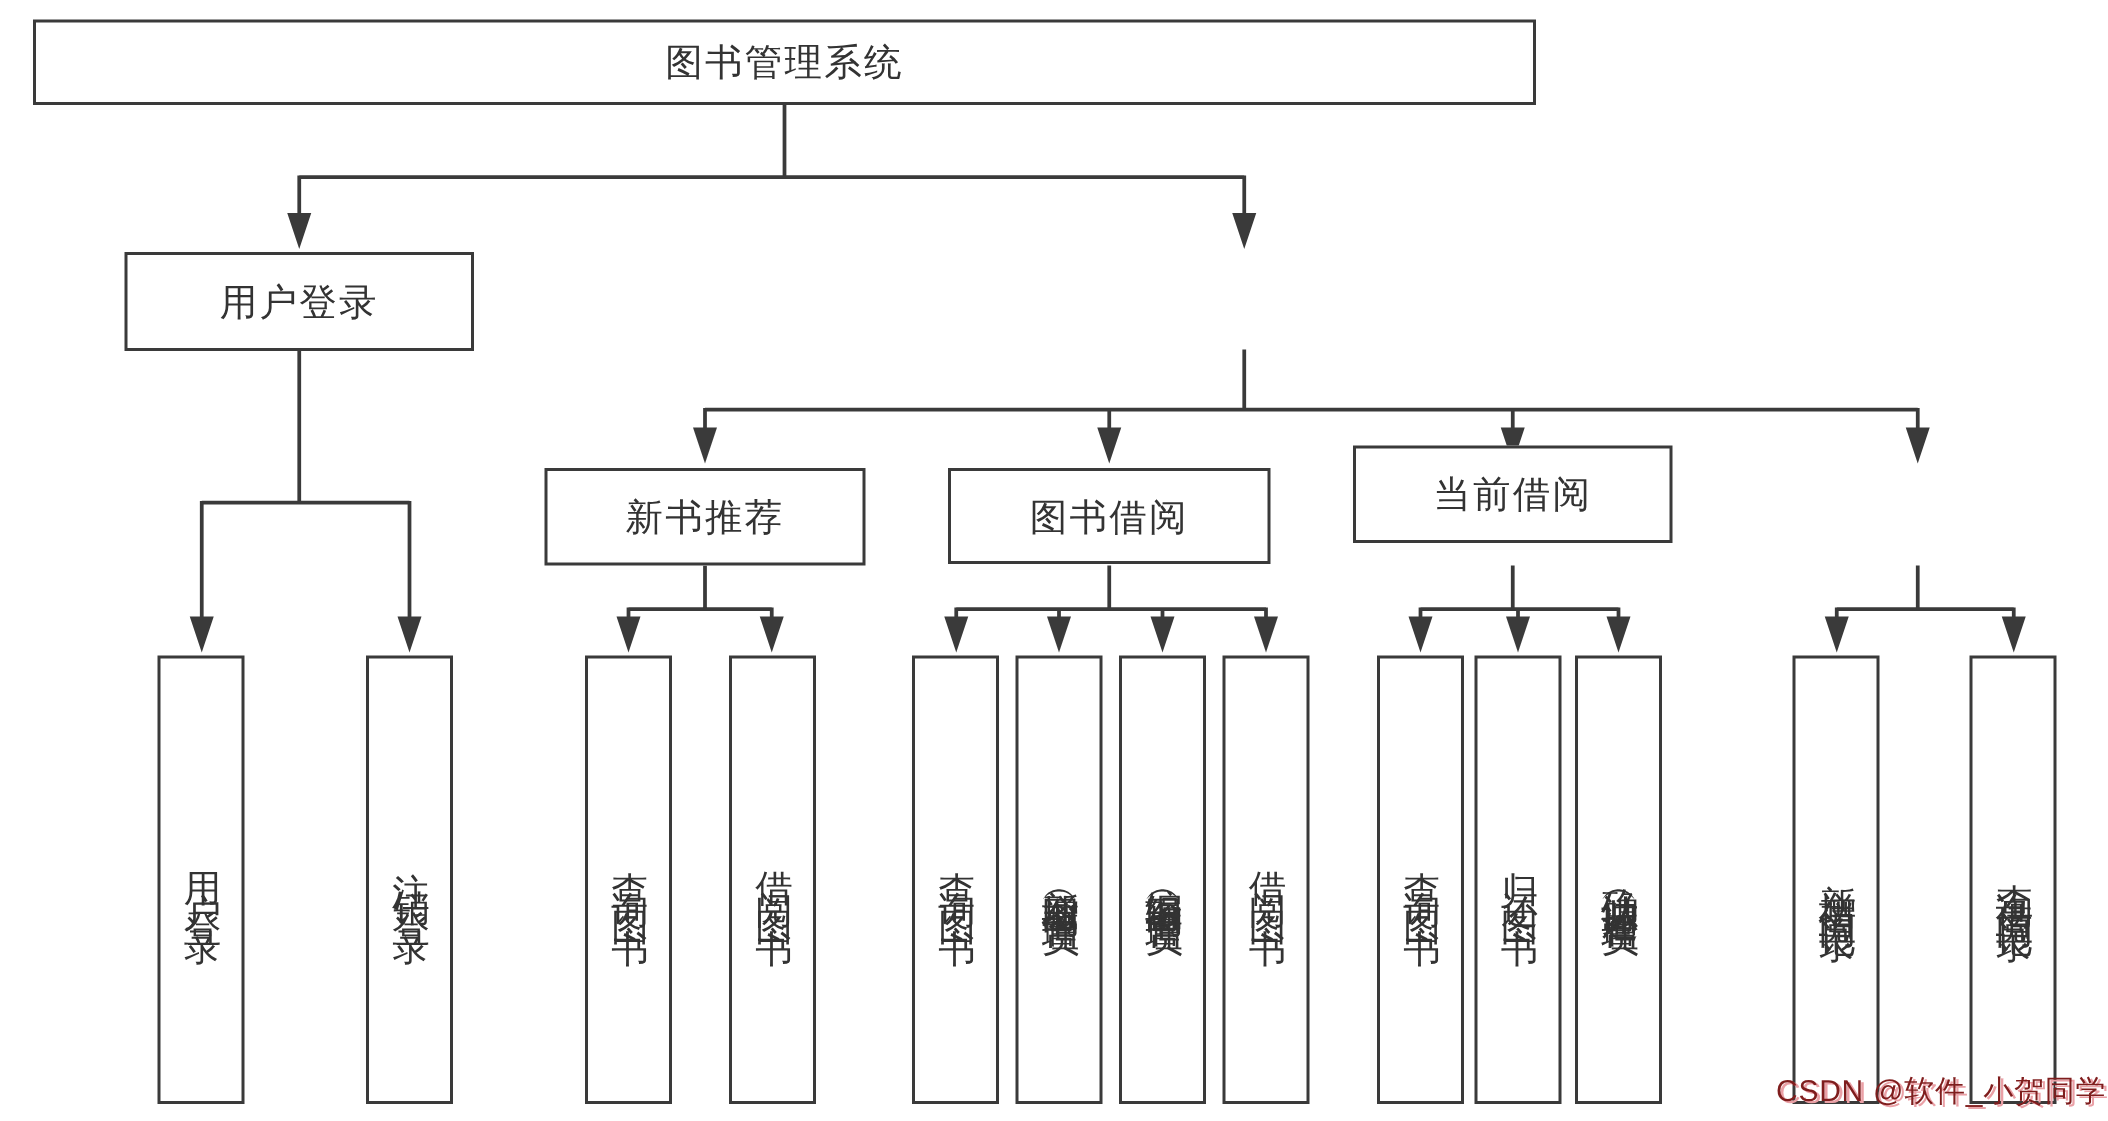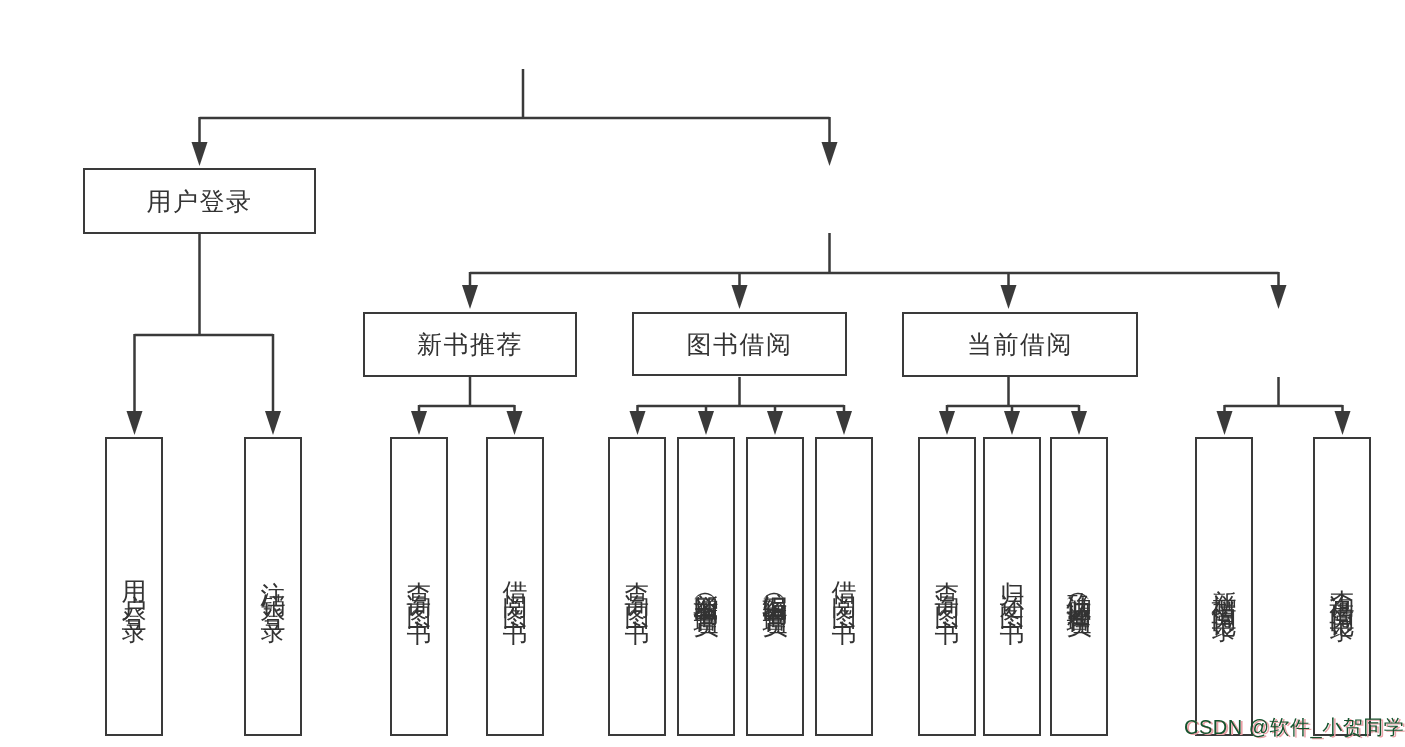--- a/index.html
+++ b/index.html
@@ -21,21 +21,21 @@
   .vbox .lbl {
     writing-mode:vertical-rl; text-orientation:mixed;
     font-size:25px; line-height:1;
   }
   .ls-wide .lbl  { letter-spacing:13px; }
   .ls-med  .lbl  { letter-spacing:6px; }
   .ls-tight .lbl { letter-spacing:3px; }
   .watermark {
     position:absolute; left:1184px; top:714px; z-index:3;
     font-size:20px; letter-spacing:0.5px; white-space:nowrap;
-    color:#14532d; text-shadow:2px 1px 0 #eaa0a6;
+    color:#7f1d1d; text-shadow:2px 1px 0 #eaa0a6;
   }
 </style>
 </head>
 <body>
 
 <div class="canvas">
 
   <svg class="connectors" width="1405" height="747" viewBox="0 0 1405 747">
     <g stroke="#3a3a3a" stroke-width="2.5" fill="none">
 
@@ -69,32 +69,35 @@
       <path d="M767 411 L783 411 L775 435 Z"></path>
       <path d="M836 411 L852 411 L844 435 Z"></path>
       <path d="M939 411 L955 411 L947 435 Z"></path>
       <path d="M1004 411 L1020 411 L1012 435 Z"></path>
       <path d="M1071 411 L1087 411 L1079 435 Z"></path>
       <path d="M1216.5 411 L1232.5 411 L1224.5 435 Z"></path>
       <path d="M1334.5 411 L1350.5 411 L1342.5 435 Z"></path>
     </g>
   </svg>
 
+  <div class="node hbox" style="left:22px;top:13px;width:1002px;height:57px">
+    <span class="lbl">图书管理系统</span>
+  </div>
 
   <div class="node hbox" style="left:83px;top:168px;width:233px;height:66px">
     <span class="lbl">用户登录</span>
   </div>
 
   <div class="node hbox" style="left:363px;top:312px;width:214px;height:65px">
     <span class="lbl">新书推荐</span>
   </div>
   <div class="node hbox" style="left:632px;top:312px;width:215px;height:64px">
     <span class="lbl">图书借阅</span>
   </div>
-  <div class="node hbox" style="left:902px;top:312px;width:236px;height:65px">
+  <div class="node hbox" style="left:902px;top:297px;width:213px;height:65px">
     <span class="lbl">当前借阅</span>
   </div>
 
   <div class="node vbox ls-wide" style="left:105px;top:437px">
     <span class="lbl">用户登录</span>
   </div>
   <div class="node vbox ls-wide" style="left:244px;top:437px">
     <span class="lbl">注销登录</span>
   </div>
   <div class="node vbox ls-wide" style="left:390px;top:437px">

